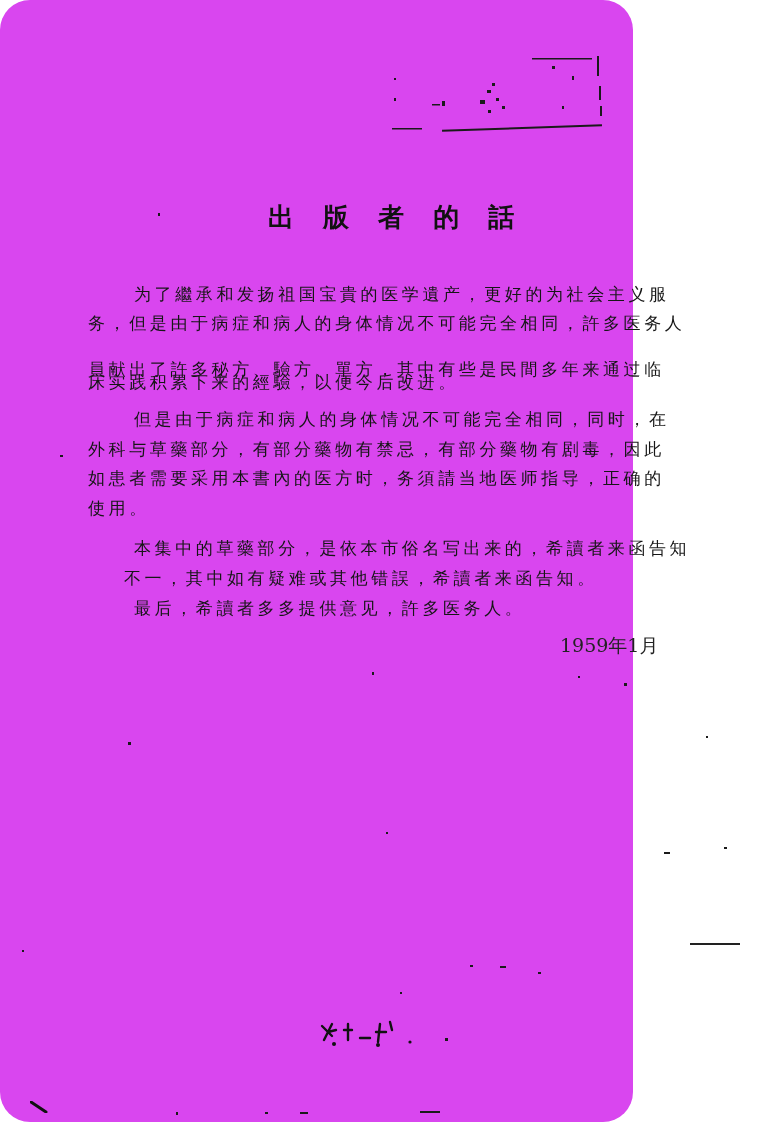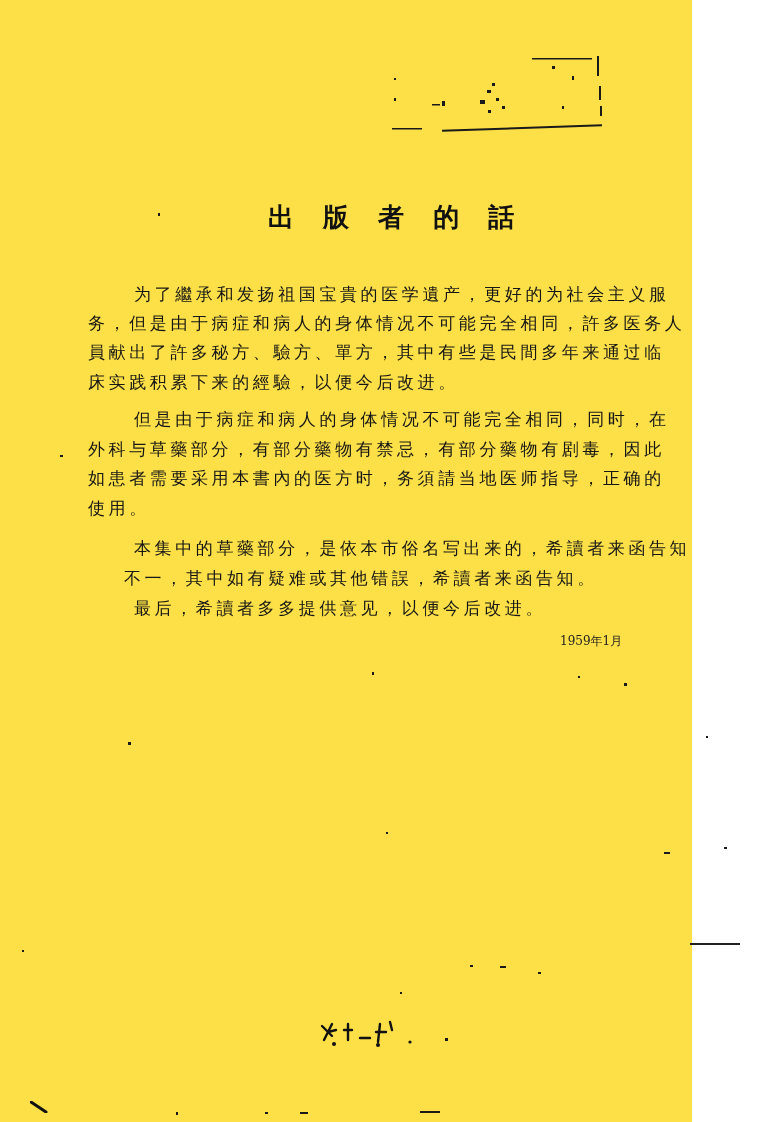--- a/index.html
+++ b/index.html
@@ -11,23 +11,24 @@
       width: 777px;
       height: 1122px;
       position: relative;
       overflow: hidden;
       font-family: "DejaVu Serif", "Liberation Serif", serif;
       color: #111111;
     }
     .page {
       position: absolute;
       left: 0; top: 0;
-      width: 692px;
+      width: 633px;
       height: 1122px;
-      background: #fde047;
+      background: #d946ef;
+      border-radius: 30px;
     }
     
     .stamp {
       position: absolute;
       left: 392px;
       top: 48px;
       width: 220px;
       height: 86px;
     }
     .stamp svg { width: 100%; height: 100%; }
@@ -56,21 +57,21 @@
       font-size: 17px;
       letter-spacing: 3.6px;
       font-family: "DejaVu Sans", sans-serif;
       color: #161616;
     }
     .line.indent { left: 46px; }
     .date {
       position: absolute;
       left: 560px;
       top: 633px;
-      font-size: 12px;
+      font-size: 19px;
       font-family: "DejaVu Serif", serif;
       white-space: nowrap;
       color: #222;
     }
     .speck {
       position: absolute;
       background: #1a1a1a;
     }
     .signature {
       position: absolute;
@@ -126,32 +127,32 @@
       </g>
     </svg>
   </div>
 
   <div class="title">出 版 者 的 話</div>
 
   <div class="body-text">
 
     <div class="line indent" style="top:283px;text-align:center;">为了繼承和发扬祖国宝貴的医学遺产，更好的为社会主义服</div>
     <div class="line" style="top:312px;">务，但是由于病症和病人的身体情况不可能完全相同，許多医务人</div>
-    <div class="line" style="top:341px;text-align:center;">員献出了許多秘方、驗方、單方，其中有些是民間多年来通过临</div>
+    <div class="line" style="top:358px;text-align:center;">員献出了許多秘方、驗方、單方，其中有些是民間多年来通过临</div>
     <div class="line" style="top:371px;">床实践积累下来的經驗，以便今后改进。</div>
 
     <div class="line indent" style="top:408px;">但是由于病症和病人的身体情况不可能完全相同，同时，在</div>
     <div class="line" style="top:438px;">外科与草藥部分，有部分藥物有禁忌，有部分藥物有剧毒，因此</div>
     <div class="line" style="top:467px;text-align:center;">如患者需要采用本書內的医方时，务須請当地医师指导，正确的</div>
     <div class="line" style="top:497px;">使用。</div>
 
     <div class="line indent" style="top:537px;">本集中的草藥部分，是依本市俗名写出来的，希讀者来函告知</div>
     <div class="line" style="top:567px;margin-left:36px;">不一，其中如有疑难或其他错誤，希讀者来函告知。</div>
 
-    <div class="line indent" style="top:597px;">最后，希讀者多多提供意见，以便今后改进。</div>
+    <div class="line indent" style="top:597px;">最后，希讀者多多提供意见，許多医务人。</div>
   </div>
 
   <div class="date">1959年1月</div>
 
   <div class="speck" style="left:158px;top:213px;width:2px;height:3px;"></div>
   <div class="speck" style="left:60px;top:455px;width:3px;height:2px;"></div>
   <div class="speck" style="left:128px;top:742px;width:3px;height:3px;"></div>
   <div class="speck" style="left:624px;top:683px;width:3px;height:3px;"></div>
   <div class="speck" style="left:578px;top:676px;width:2px;height:2px;"></div>
   <div class="speck" style="left:372px;top:672px;width:2px;height:3px;"></div>

